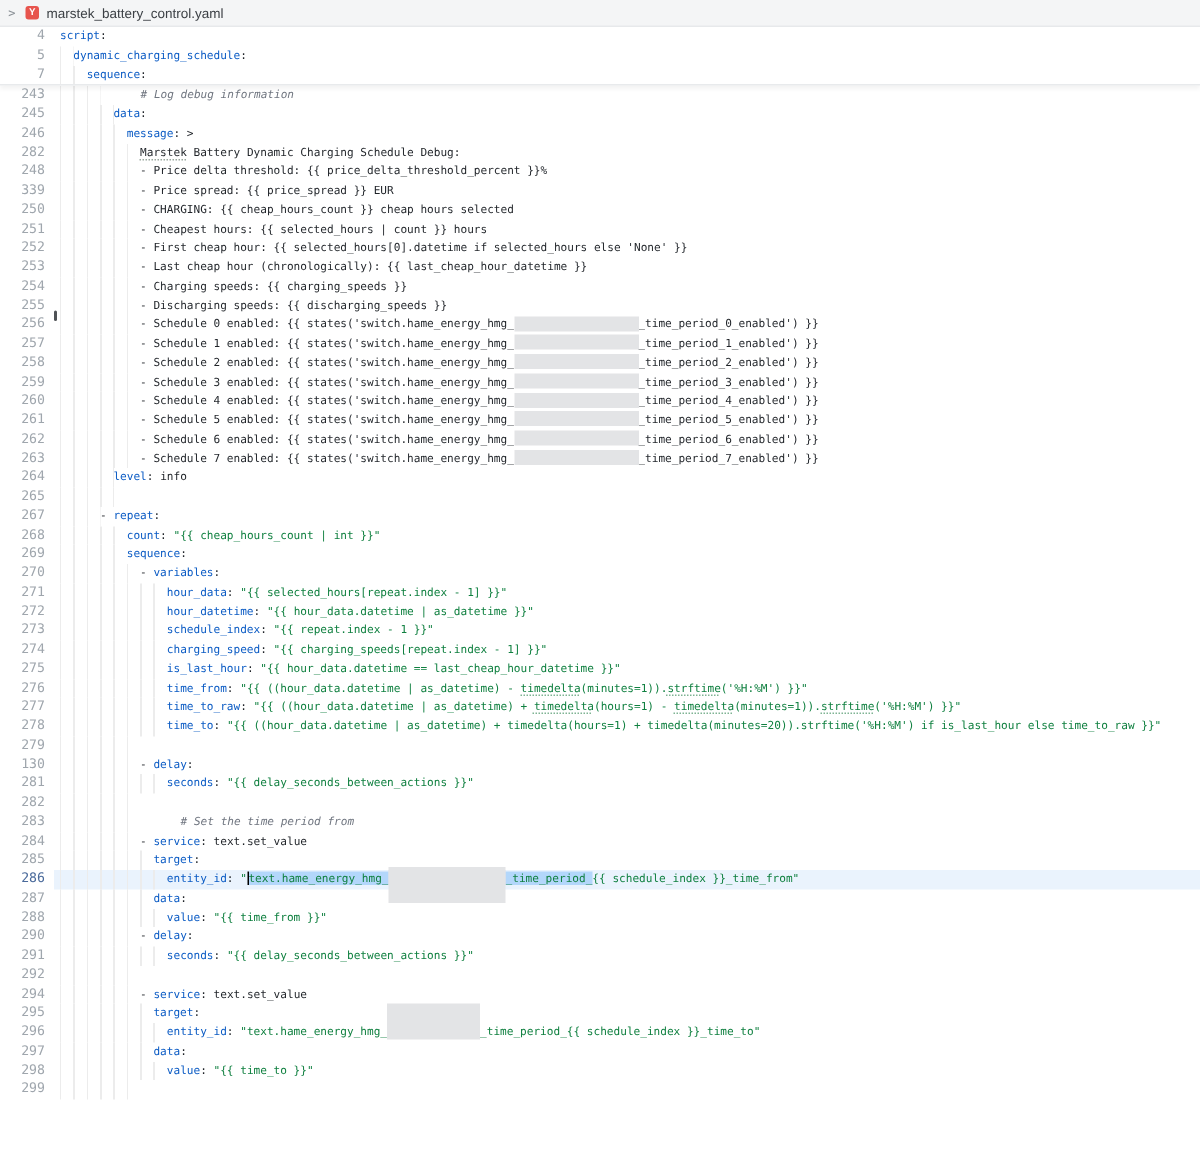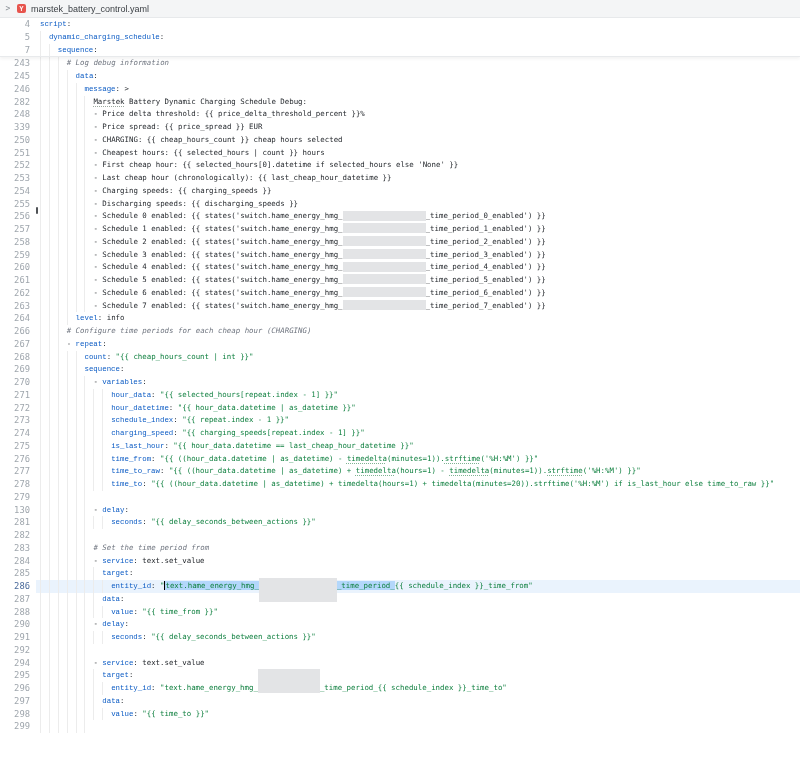--- a/index.html
+++ b/index.html
@@ -36,26 +36,26 @@
     flex:0 0 30px;text-align:right;padding-right:6px;color:var(--line_number);
     font-size:8.8px;line-height:12.75px;font-family:"DejaVu Sans Mono",monospace;
   }
   .hl .num{color:var(--active_line_number);}
   .ct{flex:1;position:relative;padding-left:4px;}
   .hl .ct{background:var(--current_line_bg);}
   .ind{
     display:inline-block;height:100%;vertical-align:top;
     background:repeating-linear-gradient(to right,var(--guide) 0 1px,transparent 1px 2ch);
   }
-  .tok-k{color:var(--key);font-family:Liberation Mono, monospace;}
+  .tok-k{color:var(--key);}
   .tok-p,.tok-t{color:var(--text);}
   .tok-tu{color:var(--text);text-decoration:underline dotted #9aa79e;text-underline-offset:1.5px;}
   .tok-s{color:var(--string);}
   .tok-su{color:var(--string);text-decoration:underline dotted #7fb393;text-underline-offset:1.5px;}
-  .tok-c{color:var(--comment);font-style:italic;}
+  .tok-c{color:var(--comment);font-style:italic;margin-left:27px;}
   .sel{background:var(--selection_bg);}
   .cursor{display:inline-block;width:1px;height:9px;background:var(--cursor);vertical-align:middle;margin-top:-1px;}
   .redact{
     display:inline-block;height:10px;vertical-align:middle;margin-top:-1px;
     background:var(--redaction_bg);position:relative;
   }
   .redact.tall-dn::after{
     content:"";position:absolute;left:0;top:-2px;width:100%;height:24px;
     background:var(--redaction_bg);
   }
@@ -97,21 +97,21 @@
       <div class="line"><span class="num">255</span><span class="ct"><span class="ind" style="width: 12ch;"></span><span class="tok-t">- Discharging speeds: {{ discharging_speeds }}</span></span></div>
       <div class="line"><span class="num">256</span><span class="ct"><span class="ind" style="width: 12ch;"></span><span class="tok-t">- Schedule 0 enabled: {{ states('switch.hame_energy_hmg_</span><span class="redact" style="width: 83px;"></span><span class="tok-t">_time_period_0_enabled') }}</span></span></div>
       <div class="line"><span class="num">257</span><span class="ct"><span class="ind" style="width: 12ch;"></span><span class="tok-t">- Schedule 1 enabled: {{ states('switch.hame_energy_hmg_</span><span class="redact" style="width: 83px;"></span><span class="tok-t">_time_period_1_enabled') }}</span></span></div>
       <div class="line"><span class="num">258</span><span class="ct"><span class="ind" style="width: 12ch;"></span><span class="tok-t">- Schedule 2 enabled: {{ states('switch.hame_energy_hmg_</span><span class="redact" style="width: 83px;"></span><span class="tok-t">_time_period_2_enabled') }}</span></span></div>
       <div class="line"><span class="num">259</span><span class="ct"><span class="ind" style="width: 12ch;"></span><span class="tok-t">- Schedule 3 enabled: {{ states('switch.hame_energy_hmg_</span><span class="redact" style="width: 83px;"></span><span class="tok-t">_time_period_3_enabled') }}</span></span></div>
       <div class="line"><span class="num">260</span><span class="ct"><span class="ind" style="width: 12ch;"></span><span class="tok-t">- Schedule 4 enabled: {{ states('switch.hame_energy_hmg_</span><span class="redact" style="width: 83px;"></span><span class="tok-t">_time_period_4_enabled') }}</span></span></div>
       <div class="line"><span class="num">261</span><span class="ct"><span class="ind" style="width: 12ch;"></span><span class="tok-t">- Schedule 5 enabled: {{ states('switch.hame_energy_hmg_</span><span class="redact" style="width: 83px;"></span><span class="tok-t">_time_period_5_enabled') }}</span></span></div>
       <div class="line"><span class="num">262</span><span class="ct"><span class="ind" style="width: 12ch;"></span><span class="tok-t">- Schedule 6 enabled: {{ states('switch.hame_energy_hmg_</span><span class="redact" style="width: 83px;"></span><span class="tok-t">_time_period_6_enabled') }}</span></span></div>
       <div class="line"><span class="num">263</span><span class="ct"><span class="ind" style="width: 12ch;"></span><span class="tok-t">- Schedule 7 enabled: {{ states('switch.hame_energy_hmg_</span><span class="redact" style="width: 83px;"></span><span class="tok-t">_time_period_7_enabled') }}</span></span></div>
       <div class="line"><span class="num">264</span><span class="ct"><span class="ind" style="width: 8ch;"></span><span class="tok-k">level</span><span class="tok-p">: </span><span class="tok-t">info</span></span></div>
-      <div class="line"><span class="num">266</span><span class="ct"><span class="ind" style="width: 6ch;"></span><span class="tok-c"># Configure time periods for each cheap hour (CHARGING)</span></span></div>
+      <div class="line"><span class="num">265</span><span class="ct"><span class="ind" style="width: 8ch;"></span></span></div>
       <div class="line"><span class="num">267</span><span class="ct"><span class="ind" style="width: 6ch;"></span><span class="tok-p">- </span><span class="tok-k">repeat</span><span class="tok-p">:</span></span></div>
       <div class="line"><span class="num">268</span><span class="ct"><span class="ind" style="width: 10ch;"></span><span class="tok-k">count</span><span class="tok-p">: </span><span class="tok-s">"{{ cheap_hours_count | int }}"</span></span></div>
       <div class="line"><span class="num">269</span><span class="ct"><span class="ind" style="width: 10ch;"></span><span class="tok-k">sequence</span><span class="tok-p">:</span></span></div>
       <div class="line"><span class="num">270</span><span class="ct"><span class="ind" style="width: 12ch;"></span><span class="tok-p">- </span><span class="tok-k">variables</span><span class="tok-p">:</span></span></div>
       <div class="line"><span class="num">271</span><span class="ct"><span class="ind" style="width: 16ch;"></span><span class="tok-k">hour_data</span><span class="tok-p">: </span><span class="tok-s">"{{ selected_hours[repeat.index - 1] }}"</span></span></div>
       <div class="line"><span class="num">272</span><span class="ct"><span class="ind" style="width: 16ch;"></span><span class="tok-k">hour_datetime</span><span class="tok-p">: </span><span class="tok-s">"{{ hour_data.datetime | as_datetime }}"</span></span></div>
       <div class="line"><span class="num">273</span><span class="ct"><span class="ind" style="width: 16ch;"></span><span class="tok-k">schedule_index</span><span class="tok-p">: </span><span class="tok-s">"{{ repeat.index - 1 }}"</span></span></div>
       <div class="line"><span class="num">274</span><span class="ct"><span class="ind" style="width: 16ch;"></span><span class="tok-k">charging_speed</span><span class="tok-p">: </span><span class="tok-s">"{{ charging_speeds[repeat.index - 1] }}"</span></span></div>
       <div class="line"><span class="num">275</span><span class="ct"><span class="ind" style="width: 16ch;"></span><span class="tok-k">is_last_hour</span><span class="tok-p">: </span><span class="tok-s">"{{ hour_data.datetime == last_cheap_hour_datetime }}"</span></span></div>
       <div class="line"><span class="num">276</span><span class="ct"><span class="ind" style="width: 16ch;"></span><span class="tok-k">time_from</span><span class="tok-p">: </span><span class="tok-s">"{{ ((hour_data.datetime | as_datetime) - </span><span class="tok-su">timedelta</span><span class="tok-s">(minutes=1)).</span><span class="tok-su">strftime</span><span class="tok-s">('%H:%M') }}"</span></span></div>

